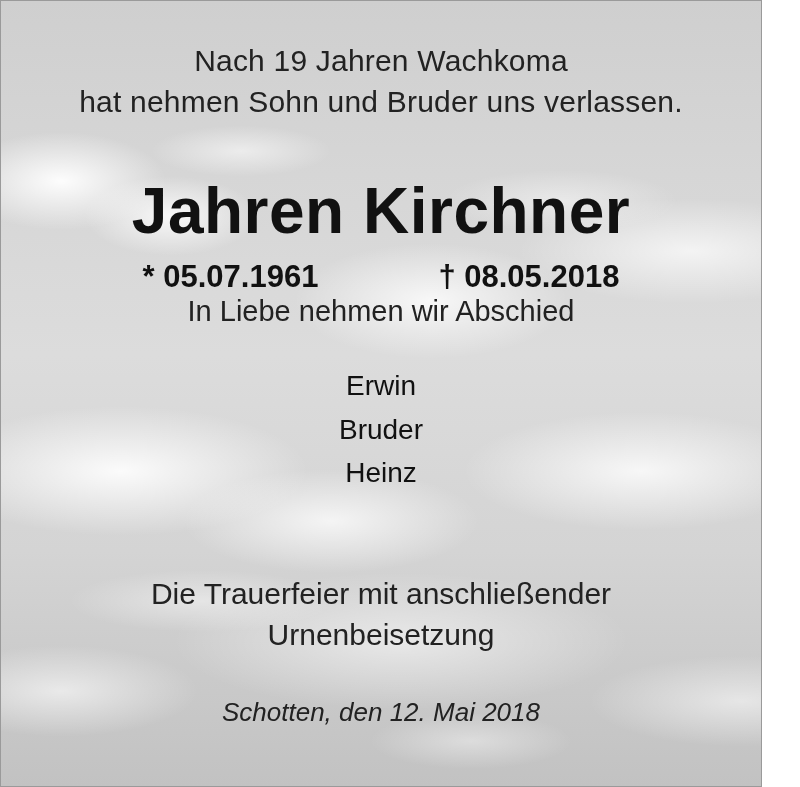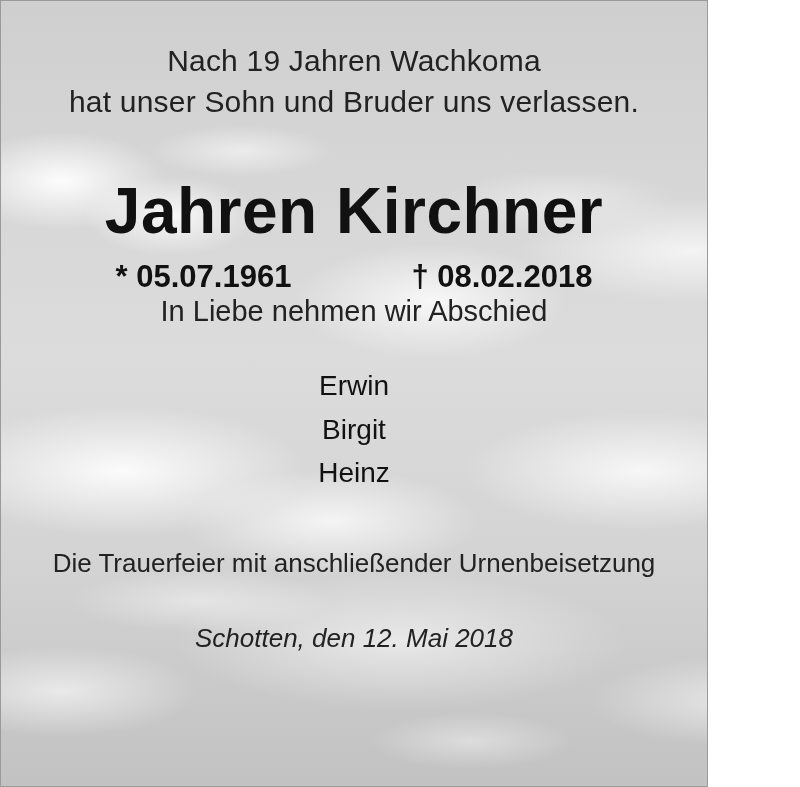--- a/index.html
+++ b/index.html
@@ -5,21 +5,21 @@
   html, body {
     margin: 0;
     padding: 0;
     background: #ffffff;
   }
   body {
     font-family: "Liberation Sans", sans-serif;
   }
   .obituary {
     position: relative;
-    width: 708px;
+    width: 762px;
     height: 787px;
     box-sizing: border-box;
     overflow: hidden;
     background: #c2410c;
     border: 1px solid #9a9a9a;
   }
   
   .sky {
     position: absolute;
     inset: 0;
@@ -90,22 +90,22 @@
   }
   .mourners {
     margin-top: 36px;
     font-size: 28px;
     font-weight: normal;
     line-height: 1.55;
     color: #111111;
   }
   .mourners .m { display: block; }
   .ceremony {
-    margin-top: 52px;
-    font-size: 26px;
+    margin-top: 80px;
+    font-size: 30px;
     line-height: 1.35;
     color: #222222;
   }
   .ceremony .line { display: block; }
   .place {
     margin-top: 42px;
     font-size: 26px;
     color: #222222;
     font-style: italic;
   }
@@ -113,35 +113,35 @@
 </head>
 <body>
 
 <div class="obituary">
   <div class="sky"></div>
 
   <div class="content">
 
     <div class="intro">
       <span class="line">Nach 19 Jahren Wachkoma</span>
-      <span class="line">hat unser Sohn und Bruder uns verlassen.</span>
+      <span class="line">hat nehmen Sohn und Bruder uns verlassen.</span>
     </div>
 
     <div class="name">Jahren Kirchner</div>
 
     <div class="dates">
       <span class="birth">* 05.07.1961</span>
-      <span class="death">† 08.02.2018</span>
+      <span class="death">† 08.05.2018</span>
     </div>
 
     <div class="farewell">In Liebe nehmen wir Abschied</div>
 
     <div class="mourners">
       <span class="m">Erwin</span>
-      <span class="m">Birgit</span>
+      <span class="m">Bruder</span>
       <span class="m">Heinz</span>
     </div>
 
     <div class="ceremony">
       <span class="line">Die Trauerfeier mit anschließender Urnenbeisetzung</span>
     </div>
 
     <div class="place">Schotten, den 12. Mai 2018</div>
 
   </div>

